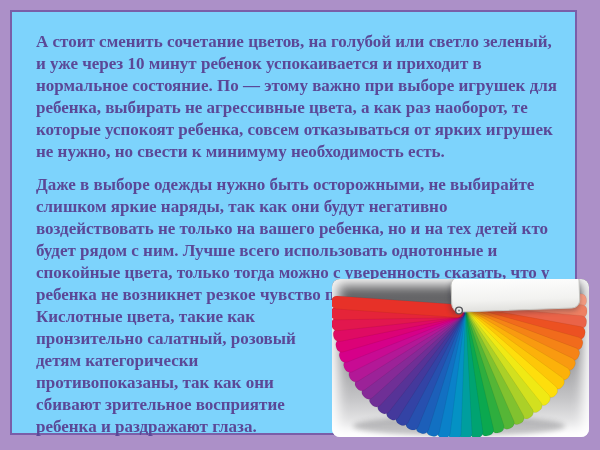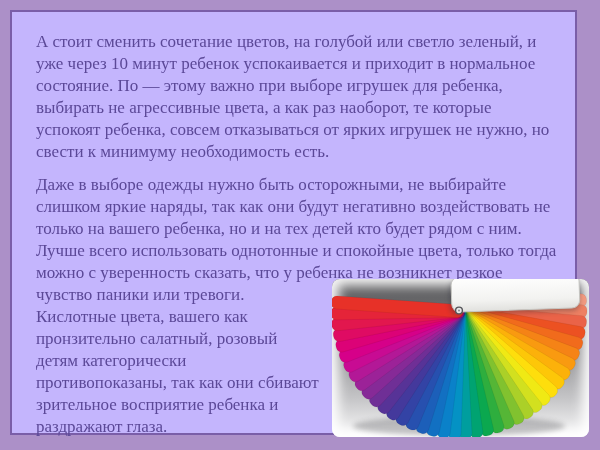--- a/index.html
+++ b/index.html
@@ -9,22 +9,23 @@
     box-sizing:border-box;
     background:var(--frame-color,#ac90c8);
     padding:10px 23px 15px 10px;
     font-family:"Liberation Serif","DejaVu Serif",serif;
     overflow:hidden;
   }
   .sheet{
     position:relative;
     width:100%;height:100%;
     box-sizing:border-box;
-    background:#c4b5fd;
+    background:#7dd3fc;
     border:2px solid var(--frame-line,#7a5ea8);
+    font-weight:bold;
   }
   .content{
     position:relative;
     box-sizing:border-box;
     height:100%;
     padding:19px 18px 0 24px;
     color:var(--text-color,#5b4897);
     font-size:17px;
     line-height:22px;
   }
@@ -43,21 +44,21 @@
   .photo svg{position:absolute;left:0;top:0;width:100%;height:100%;display:block;}
 </style>
 </head>
 <body>
 
 <div class="frame">
   <div class="sheet">
     <div class="content">
       <p class="gap">А стоит сменить сочетание цветов, на голубой или светло зеленый, и уже через 10 минут ребенок успокаивается и приходит в нормальное состояние. По — этому важно при выборе игрушек для ребенка, выбирать не агрессивные цвета, а как раз наоборот, те которые успокоят ребенка, совсем отказываться от ярких игрушек не нужно, но свести к минимуму необходимость есть.</p>
       <p>Даже в выборе одежды нужно быть осторожными, не выбирайте слишком яркие наряды, так как они будут негативно воздействовать не только на вашего ребенка, но и на тех детей кто будет рядом с ним. Лучше всего использовать однотонные и спокойные цвета, только тогда можно с уверенность сказать, что у ребенка не возникнет резкое чувство паники или тревоги.</p>
-      <p class="narrow">Кислотные цвета, вашего как пронзительно салатный, розовый детям категорически противопоказаны, так как они сбивают зрительное восприятие ребенка и раздражают глаза.</p>
+      <p class="narrow">Кислотные цвета, такие как пронзительно салатный, розовый детям категорически противопоказаны, так как они сбивают зрительное восприятие ребенка и раздражают глаза.</p>
     </div>
 
     <div class="photo">
       <svg viewBox="0 0 257 158" aria-hidden="true">
         <defs>
           <linearGradient id="cardGrad" x1="0" y1="0" x2="0" y2="1">
             <stop offset="0" stop-color="#ffffff"></stop>
             <stop offset="0.7" stop-color="#f2f2f0"></stop>
             <stop offset="1" stop-color="#e1e1de"></stop>
           </linearGradient>

